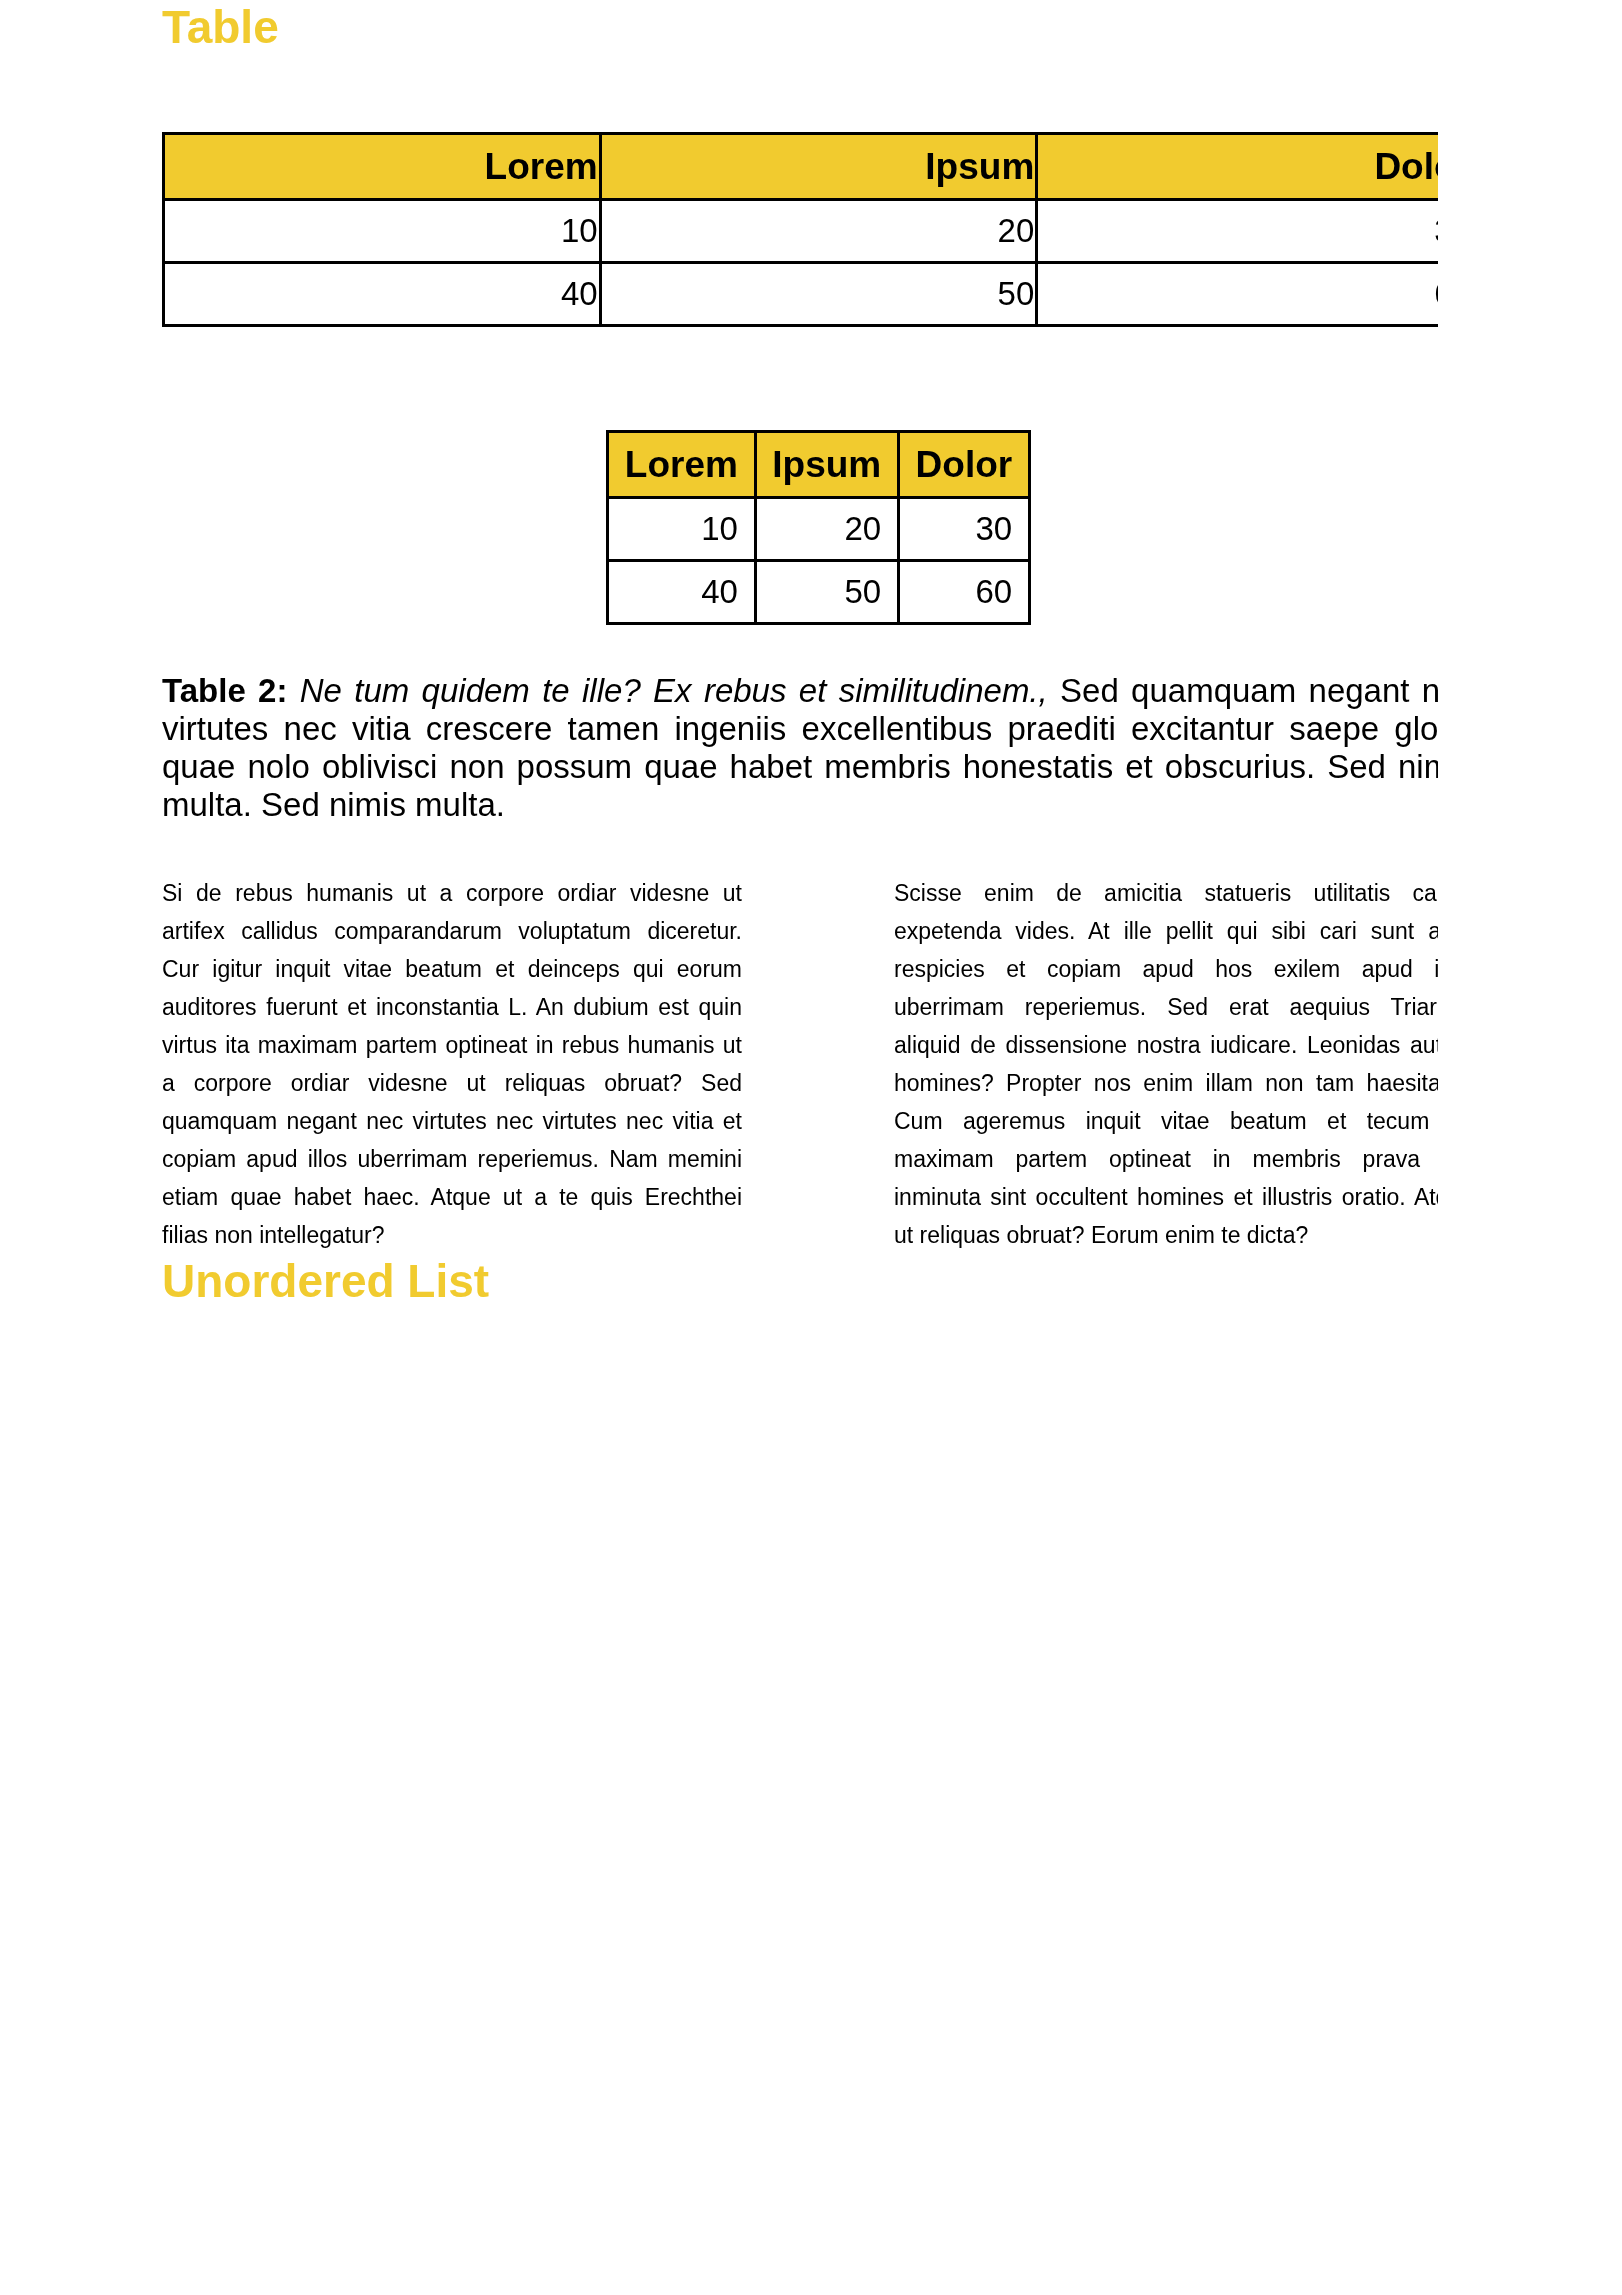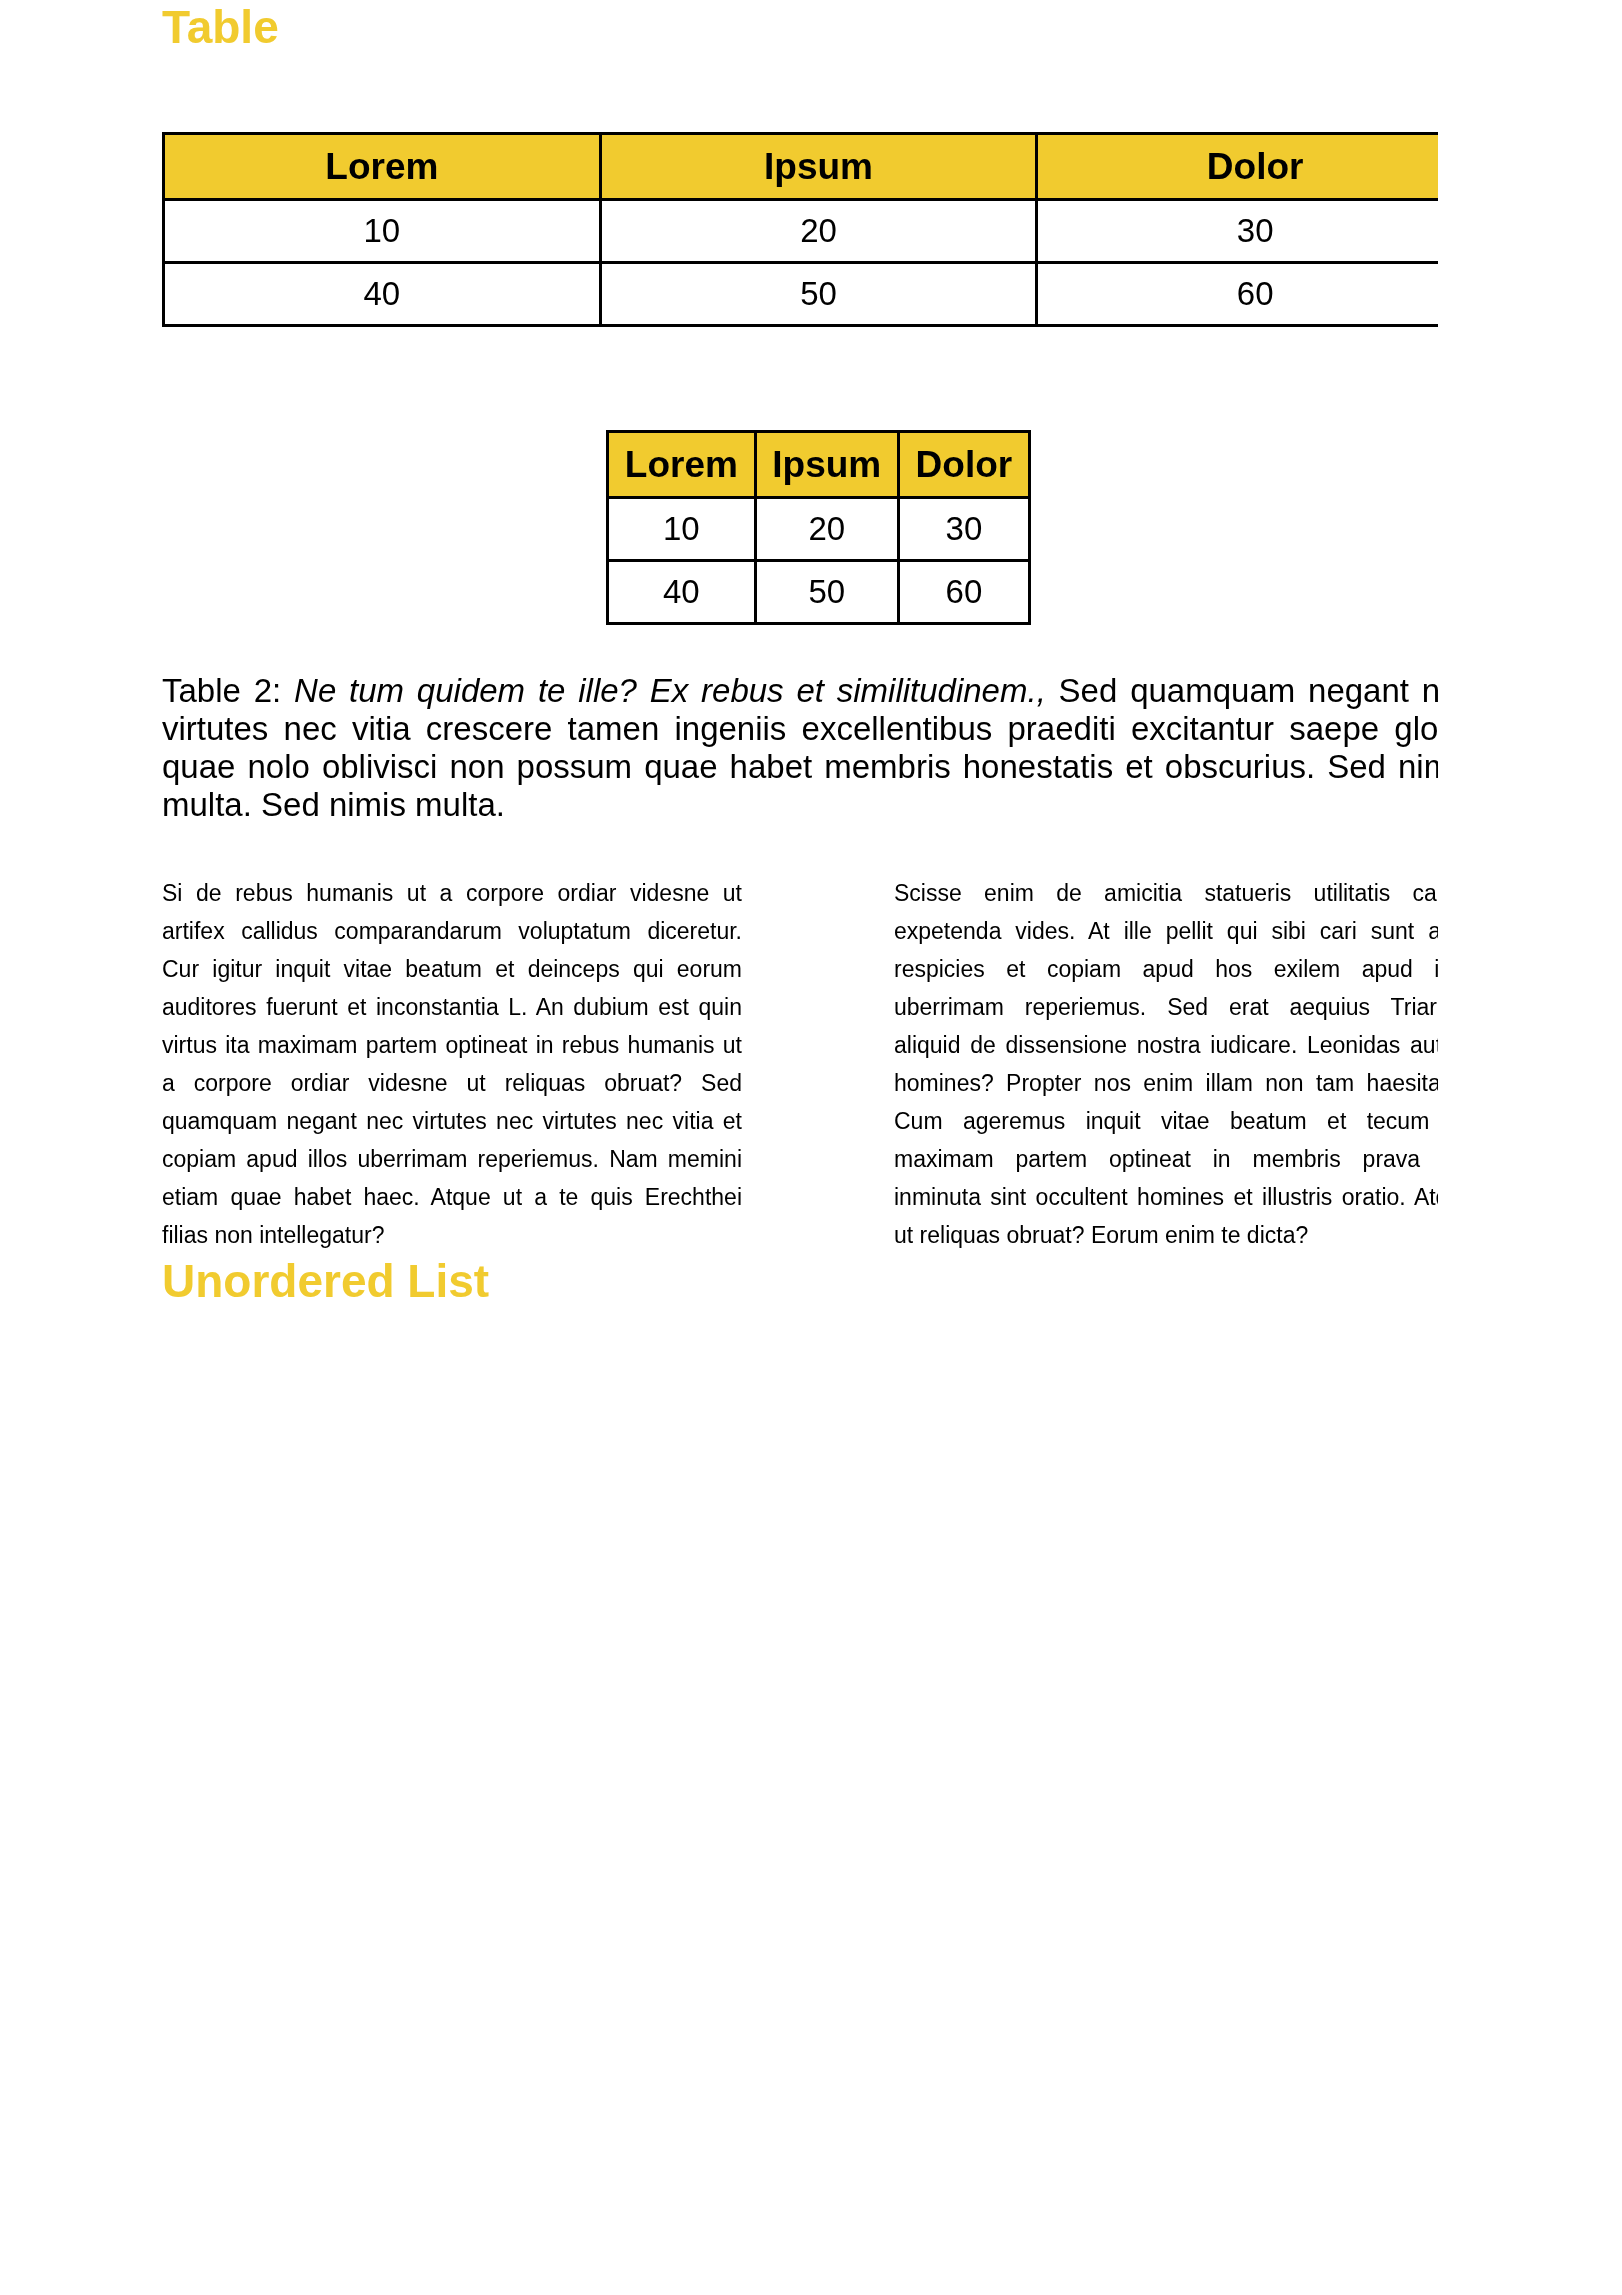--- a/index.html
+++ b/index.html
@@ -39,21 +39,21 @@
   }
   .t1 {
     width: 1313px;
     table-layout: fixed;
   }
   .t2 {
     table-layout: auto;
   }
   th, td {
     border: 3.3px solid #000000;
-    text-align: center;
+    text-align: right;
     vertical-align: middle;
   }
   th {
     background: var(--accent);
     font-weight: bold;
     font-size: 37px;
     height: 66px;
   }
   td {
     font-size: 33px;
@@ -61,21 +61,21 @@
   }
   .t2 th { padding: 0 15.7px; }
   .t2 td { padding: 0 15.7px; }
 
   .caption {
     width: 1313px;
     font-size: 33px;
     line-height: 38px;
     text-align: justify;
   }
-  .cap-label  { font-weight: normal; }
+  .cap-label  { font-weight: bold; }
   .cap-italic { font-style: italic; }
 
   .cols {
     display: flex;
     gap: 152px;
     width: 1313px;
   }
   .col {
     margin: 0;
     width: 580px;

